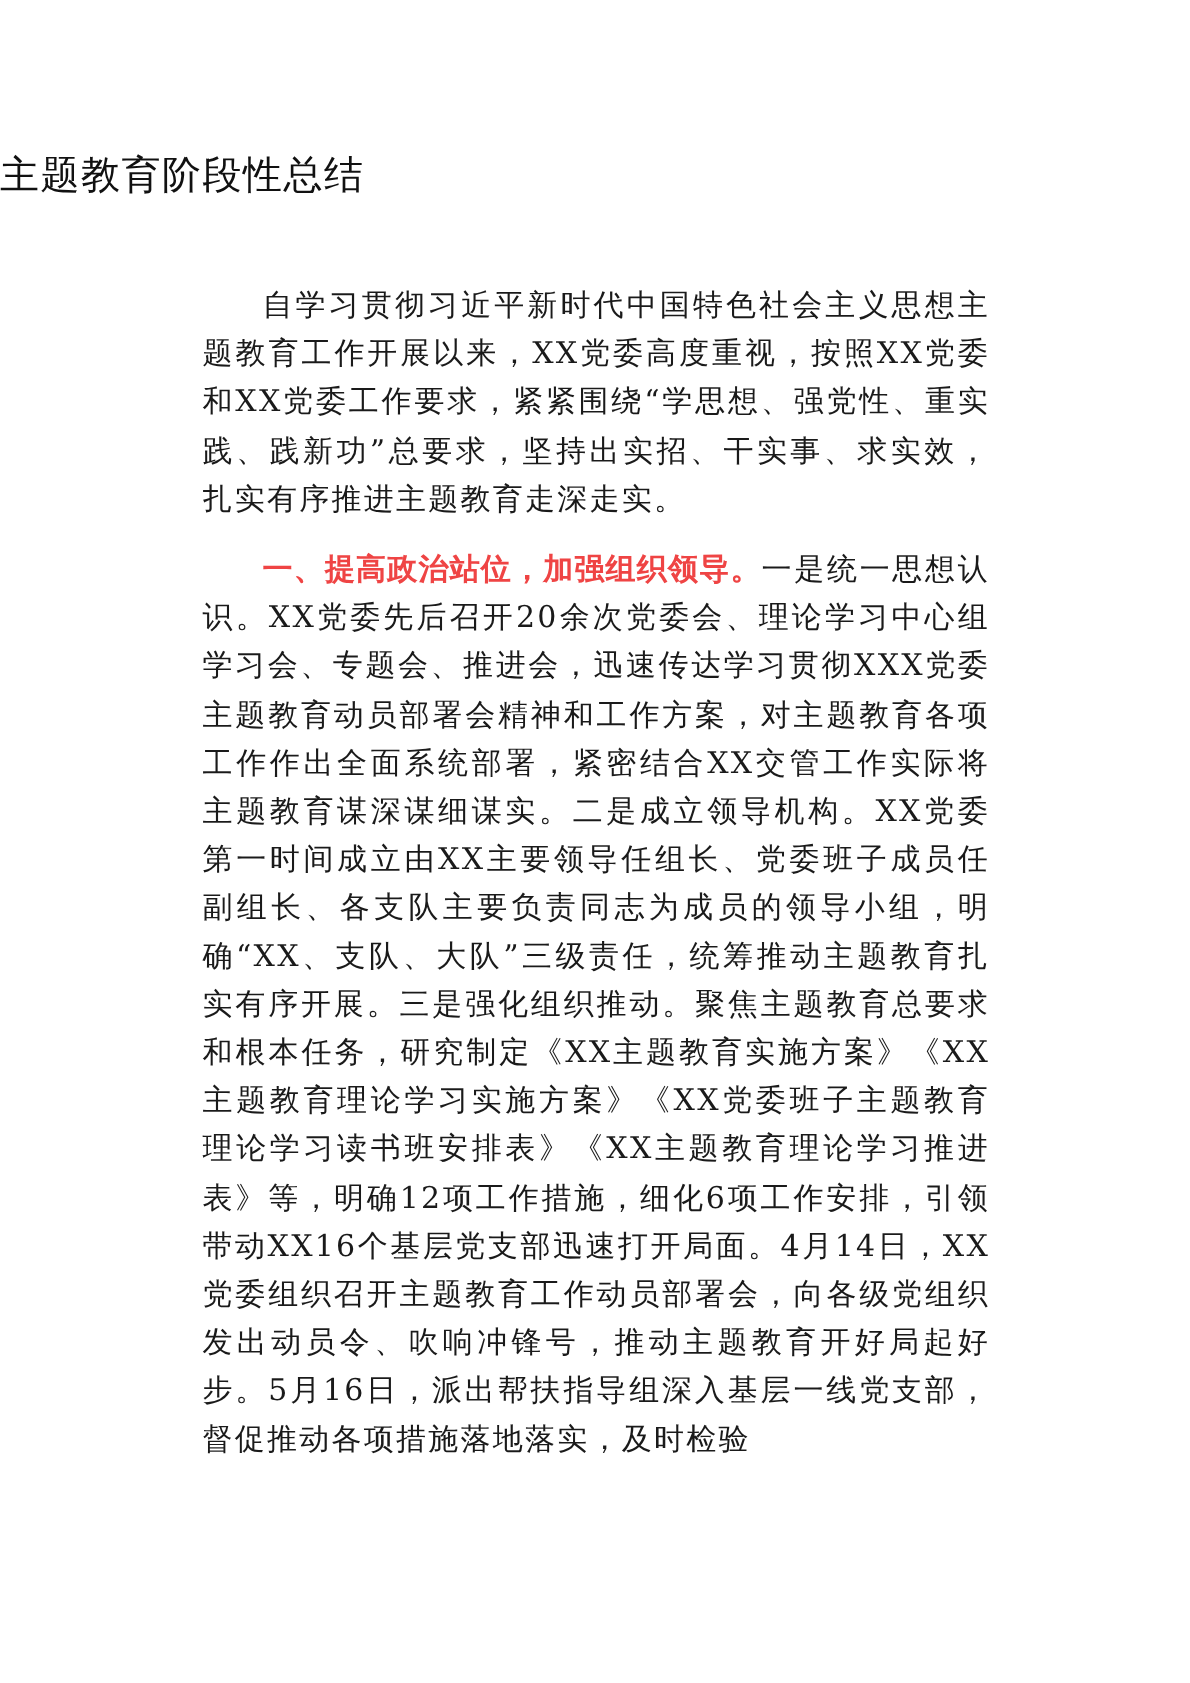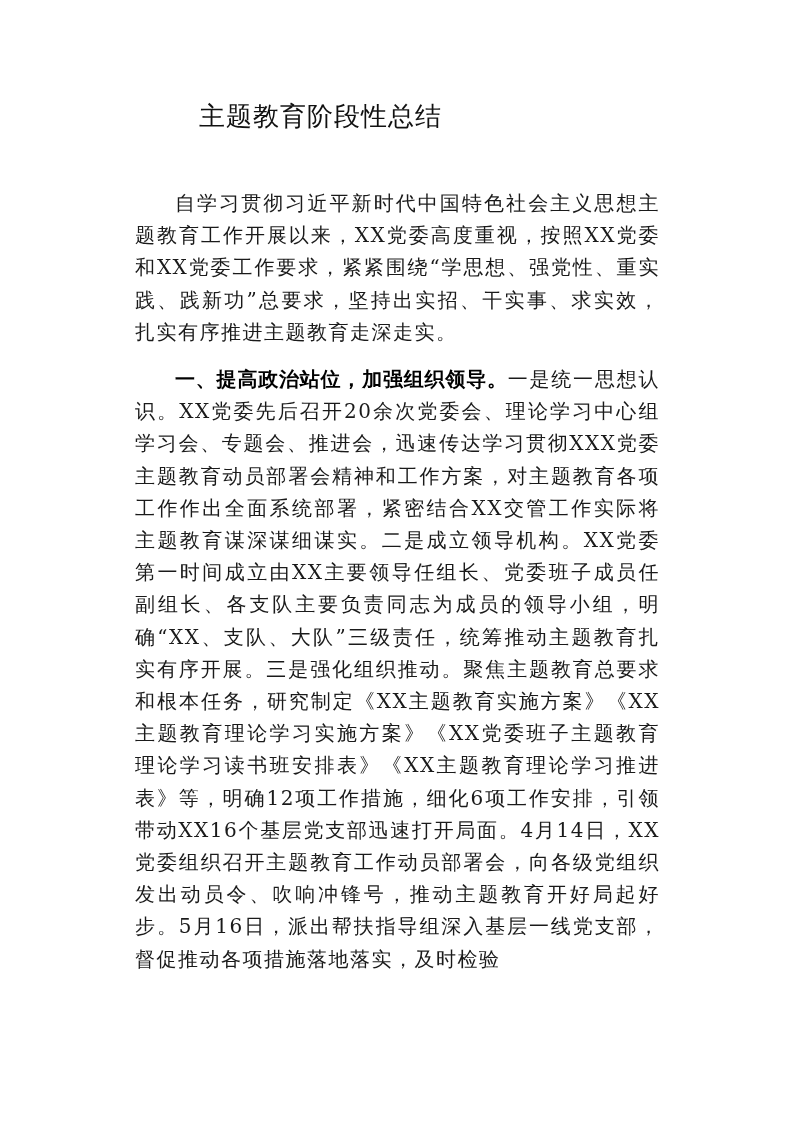--- a/index.html
+++ b/index.html
@@ -1,34 +1,34 @@
 <!DOCTYPE html>
 <html><head>
 <meta charset="utf-8">
 <style>
   html, body { margin: 0; padding: 0; background: #ffffff; }
   body { width: 793px; height: 1122px; position: relative; overflow: hidden; }
   .page { position: absolute; left: 0; top: 0; width: 793px; height: 1122px; background: #fff; }
   .title {
     position: absolute; left: 0; width: 641px; top: 99px;
-    text-align: center;
+    text-align: left;
     font-family: "DejaVu Sans", "Liberation Sans", sans-serif;
     font-size: 26px; color: #111; letter-spacing: 1px;
   }
   .body {
     position: absolute; left: 120px; top: 172px; width: 555px;
     font-family: "DejaVu Serif", "Liberation Serif", serif;
     font-size: 20px; line-height: 32.2px; color: #1a1a1a;
     text-align: justify; text-justify: inter-character;
     letter-spacing: 1.5px;
   }
   .para { margin: 15px; text-indent: 2em; }
   .heading-lead {
     font-family: "DejaVu Sans", "Liberation Sans", sans-serif;
-    font-weight: bold; color: #000000; letter-spacing: 0.5px;
+    font-weight: bold; color: #ef4444; letter-spacing: 0.5px;
   }
 </style>
 </head>
 <body>
 
 <div class="page">
   <div class="title">主题教育阶段性总结</div>
 
   <div class="body">
     <p class="para">自学习贯彻习近平新时代中国特色社会主义思想主题教育工作开展以来，XX党委高度重视，按照XX党委和XX党委工作要求，紧紧围绕“学思想、强党性、重实践、践新功”总要求，坚持出实招、干实事、求实效，扎实有序推进主题教育走深走实。</p>

